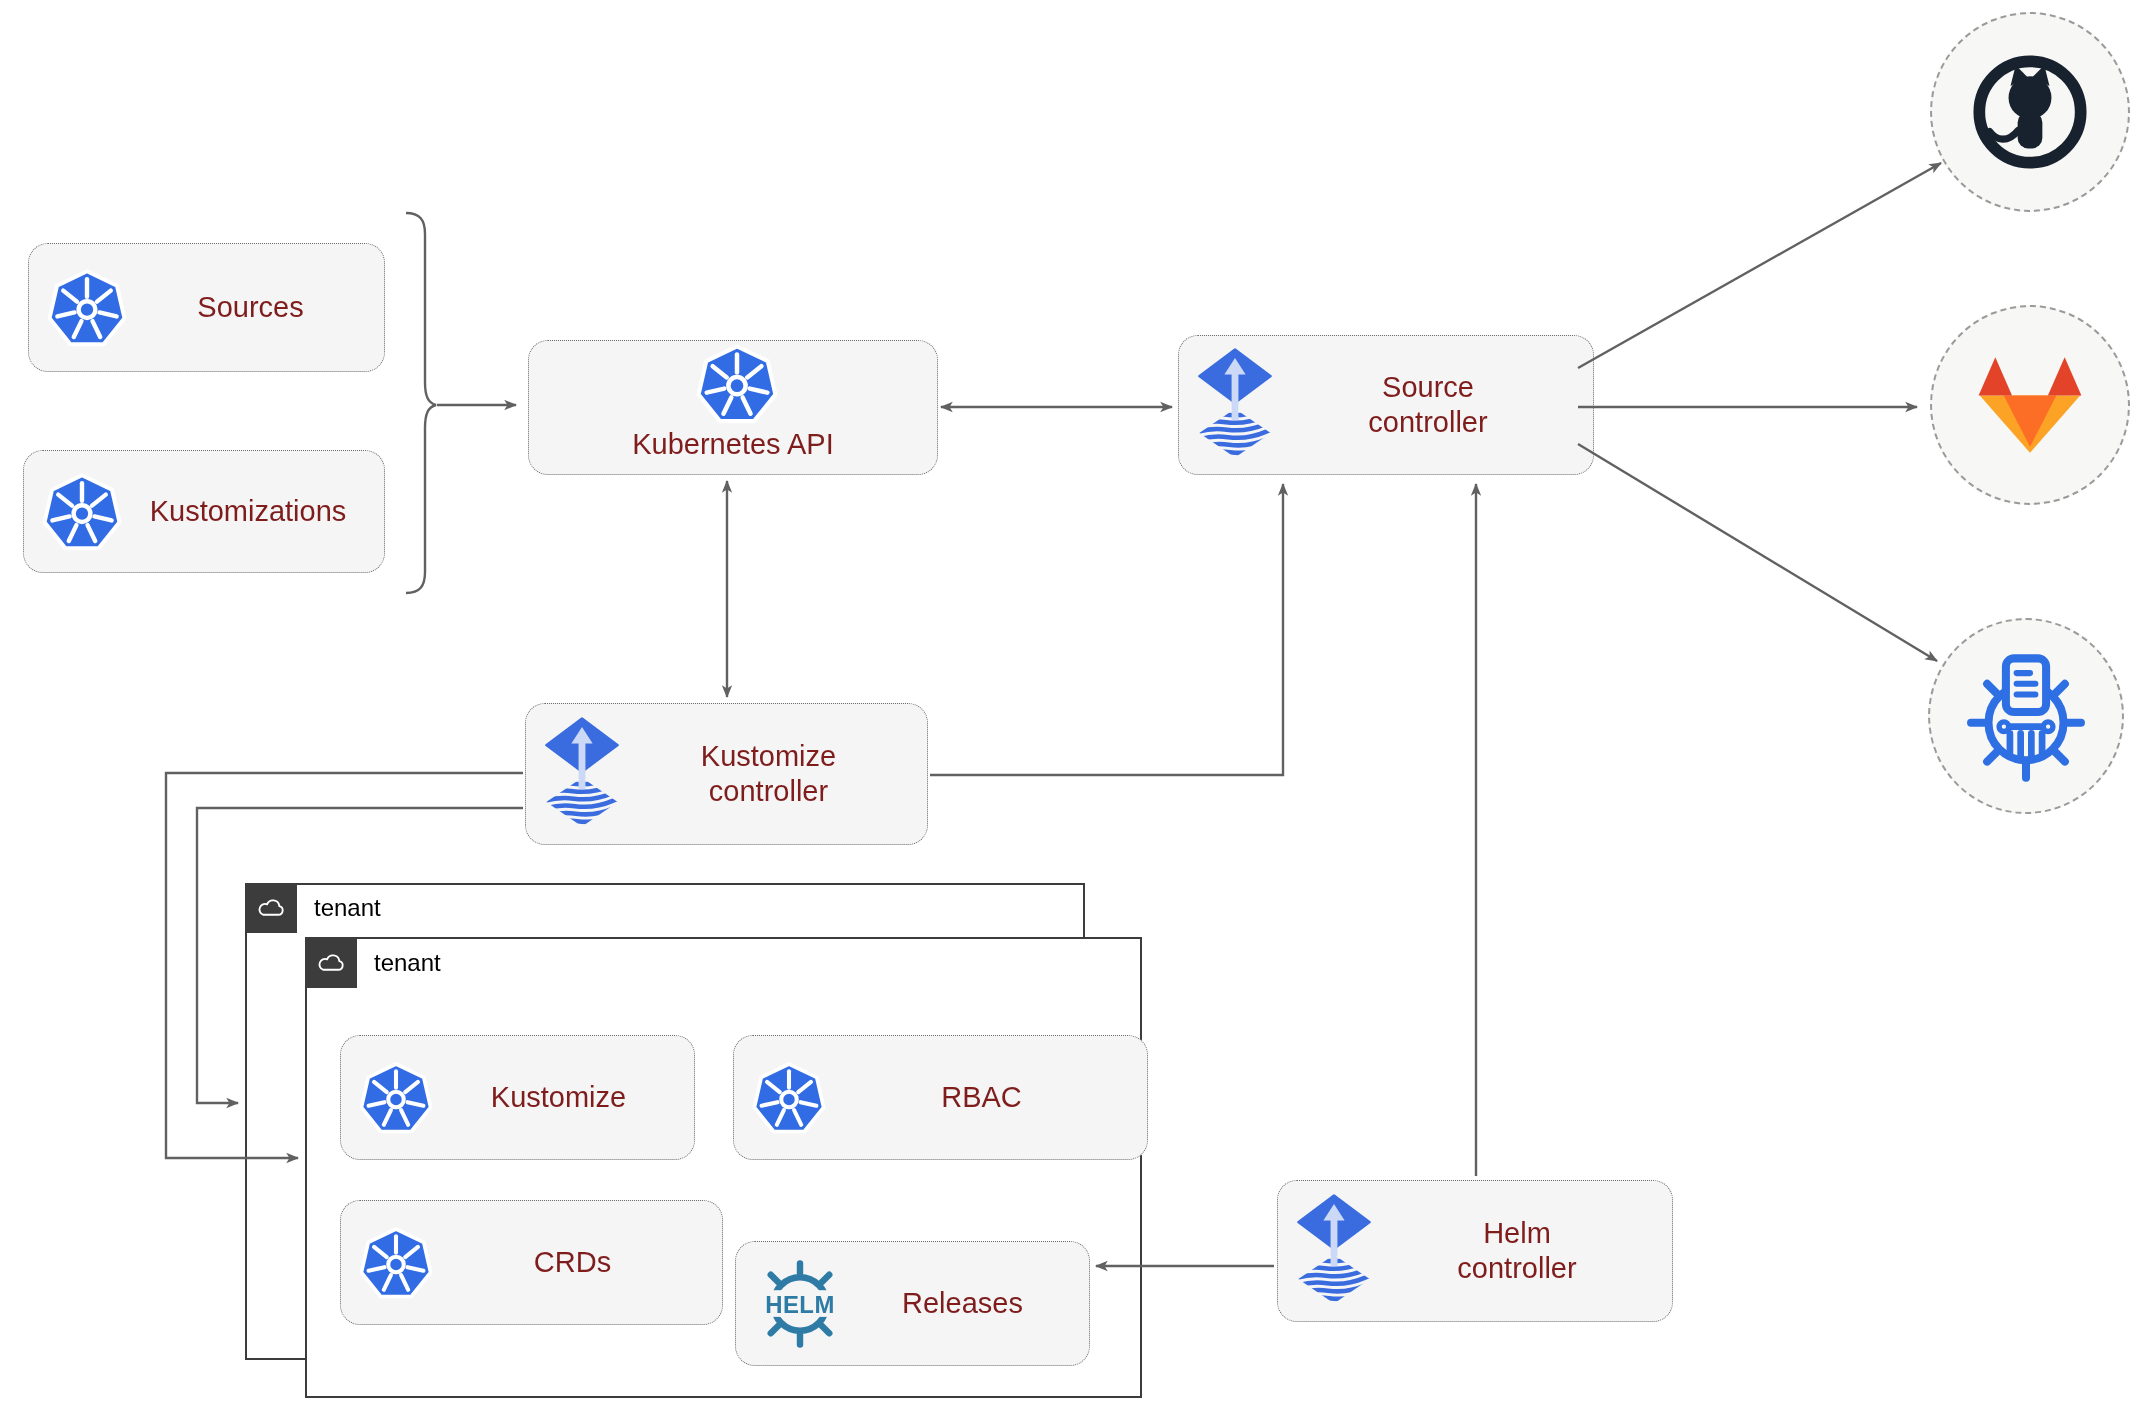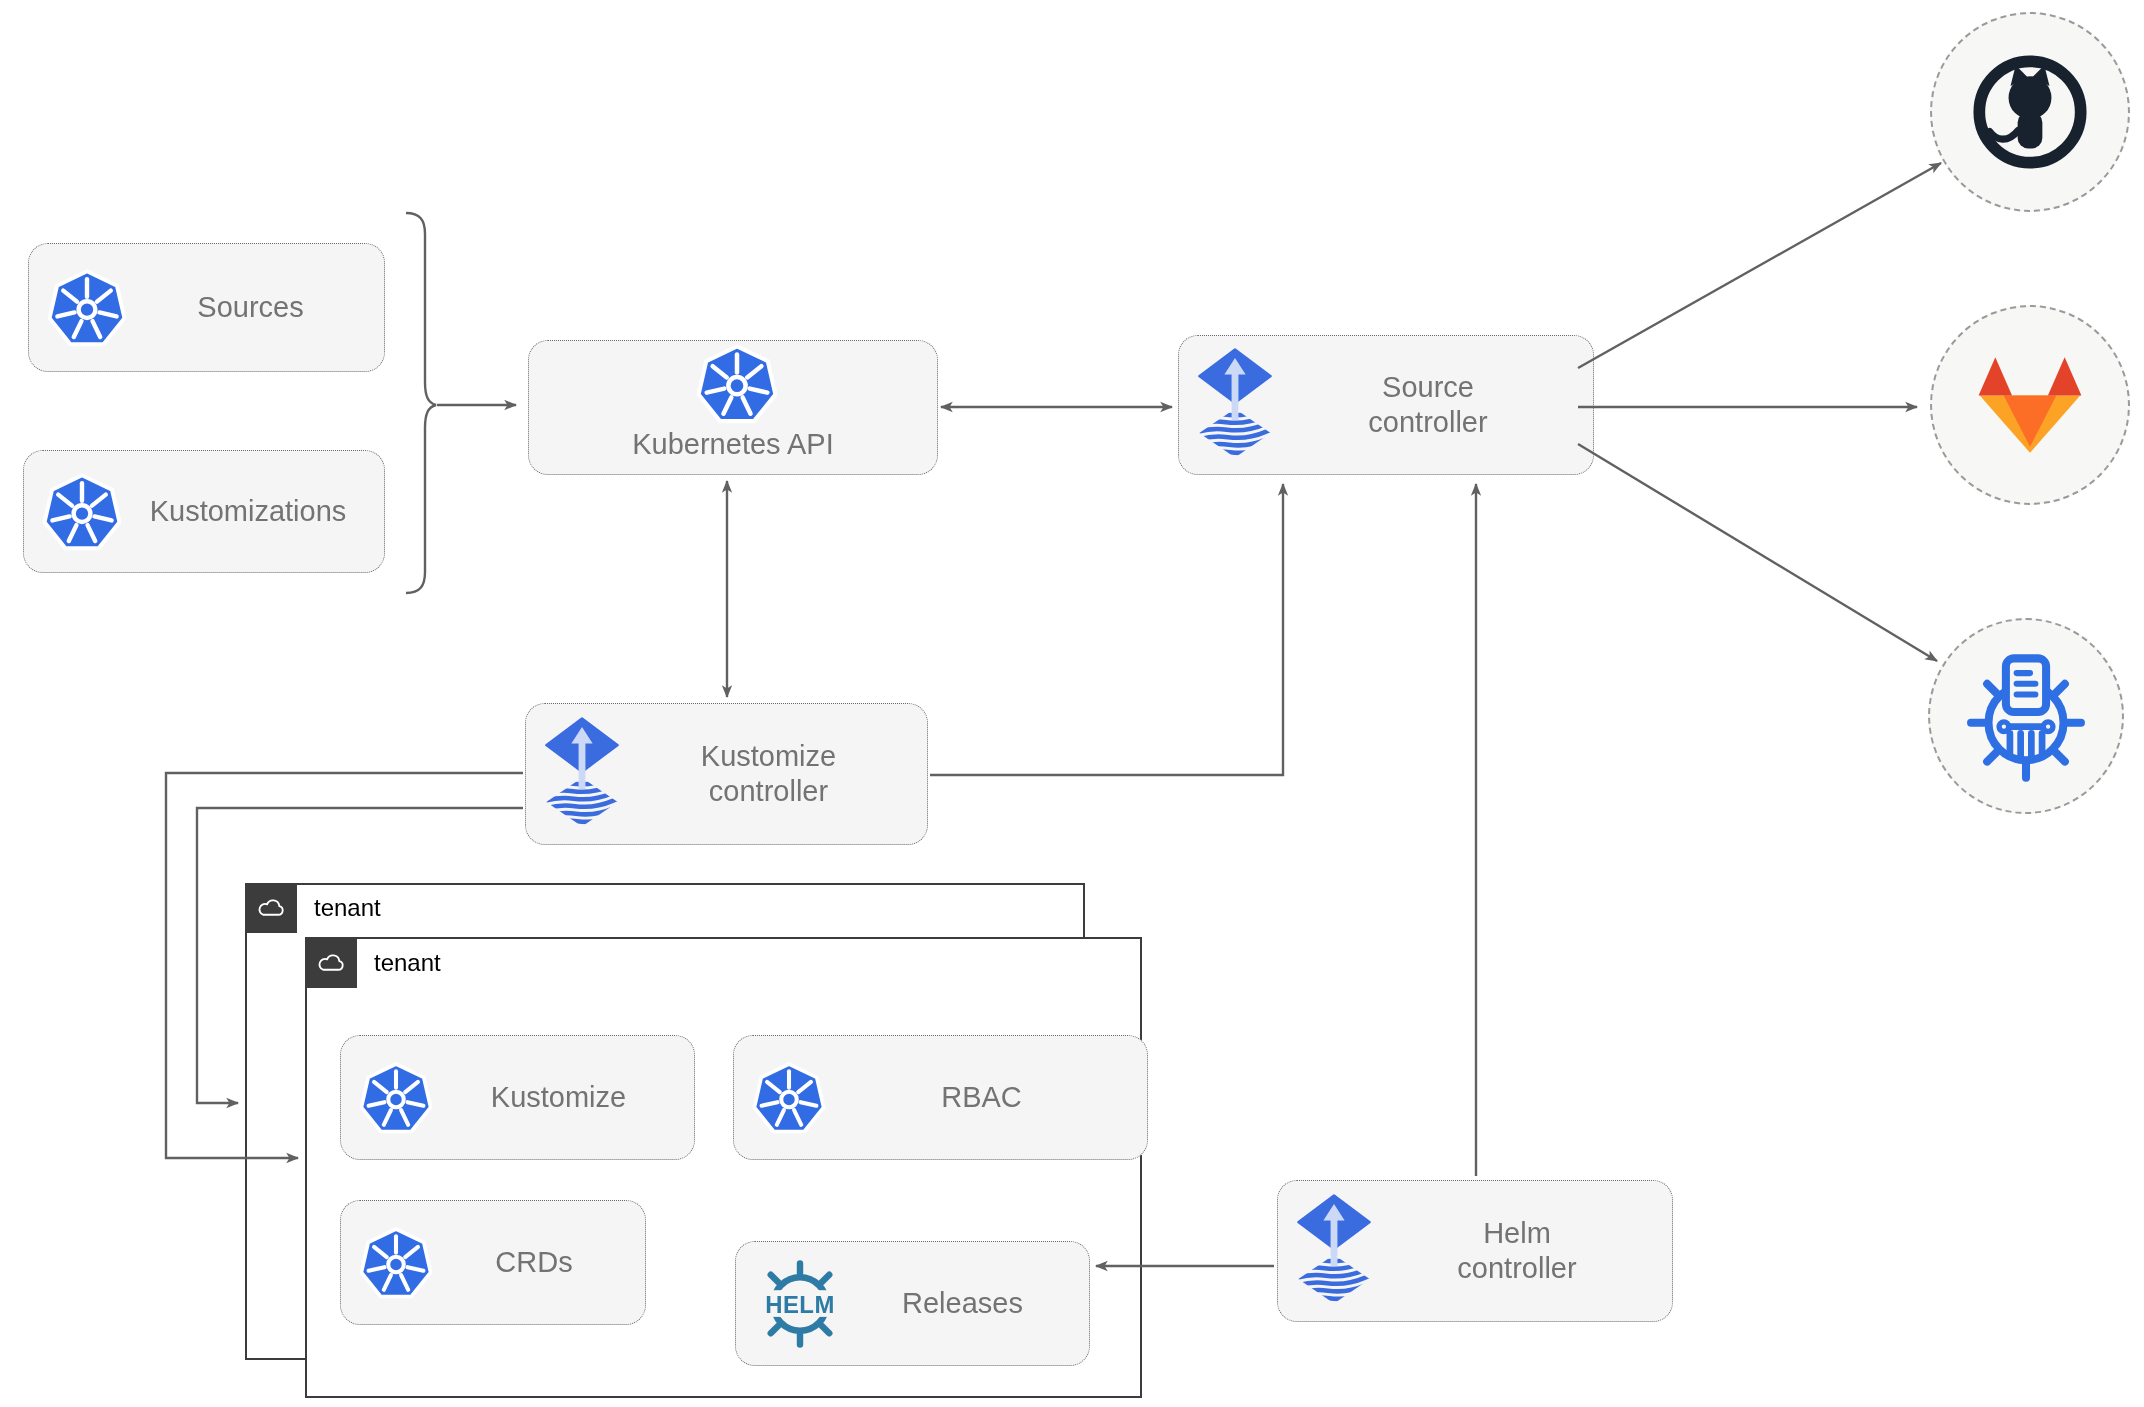--- a/index.html
+++ b/index.html
@@ -5,21 +5,21 @@
   html,body{margin:0;padding:0;background:#ffffff;}
   body{width:2144px;height:1407px;position:relative;overflow:hidden;
        font-family:"Liberation Sans",sans-serif;color:#1a1a1a;}
 
   
   .node{position:absolute;background:#f5f5f5;border:1.6px dotted #6b6b6b;
         border-radius:20px;display:flex;align-items:center;box-sizing:border-box;
         padding:0 10px;z-index:20;}
   .node .icon{flex:0 0 auto;display:flex;align-items:center;justify-content:center;margin-left:8px;}
   .node .lbl{flex:1;text-align:center;font-size:29px;line-height:1.22;
-             white-space:pre-line;color:#737373;}
+             white-space:pre-line;color:#7f1d1d;}
 
   
   .tenant{position:absolute;background:#ffffff;border:2px solid #3c3c3c;box-sizing:border-box;}
   .tenant-back{z-index:8;}
   .tenant-front{z-index:10;}
   .tab{position:absolute;background:#3c3c3c;display:flex;align-items:center;
        justify-content:center;z-index:12;}
   .tenant-label{position:absolute;font-size:24px;color:#000;z-index:12;
                 display:flex;align-items:center;}
 
@@ -224,21 +224,21 @@
 
 <div class="node innode" style="left:697px;top:1035px;width:415px;height:125px;margin-left:36px;">
   <span class="icon">
     <svg width="74" height="78">
         <use href="#sym-k8s"></use>
       </svg>
     </span>
   <span class="lbl">RBAC</span>
 </div>
 
-<div class="node innode" style="left:340px;top:1200px;width:306px;height:125px;">
+<div class="node innode" style="left:340px;top:1200px;width:383px;height:125px;">
   <span class="icon">
     <svg width="74" height="78">
         <use href="#sym-k8s"></use>
       </svg>
     </span>
   <span class="lbl">CRDs</span>
 </div>
 
 <div class="node innode" style="left:735px;top:1241px;width:355px;height:125px;">
   <span class="icon">

